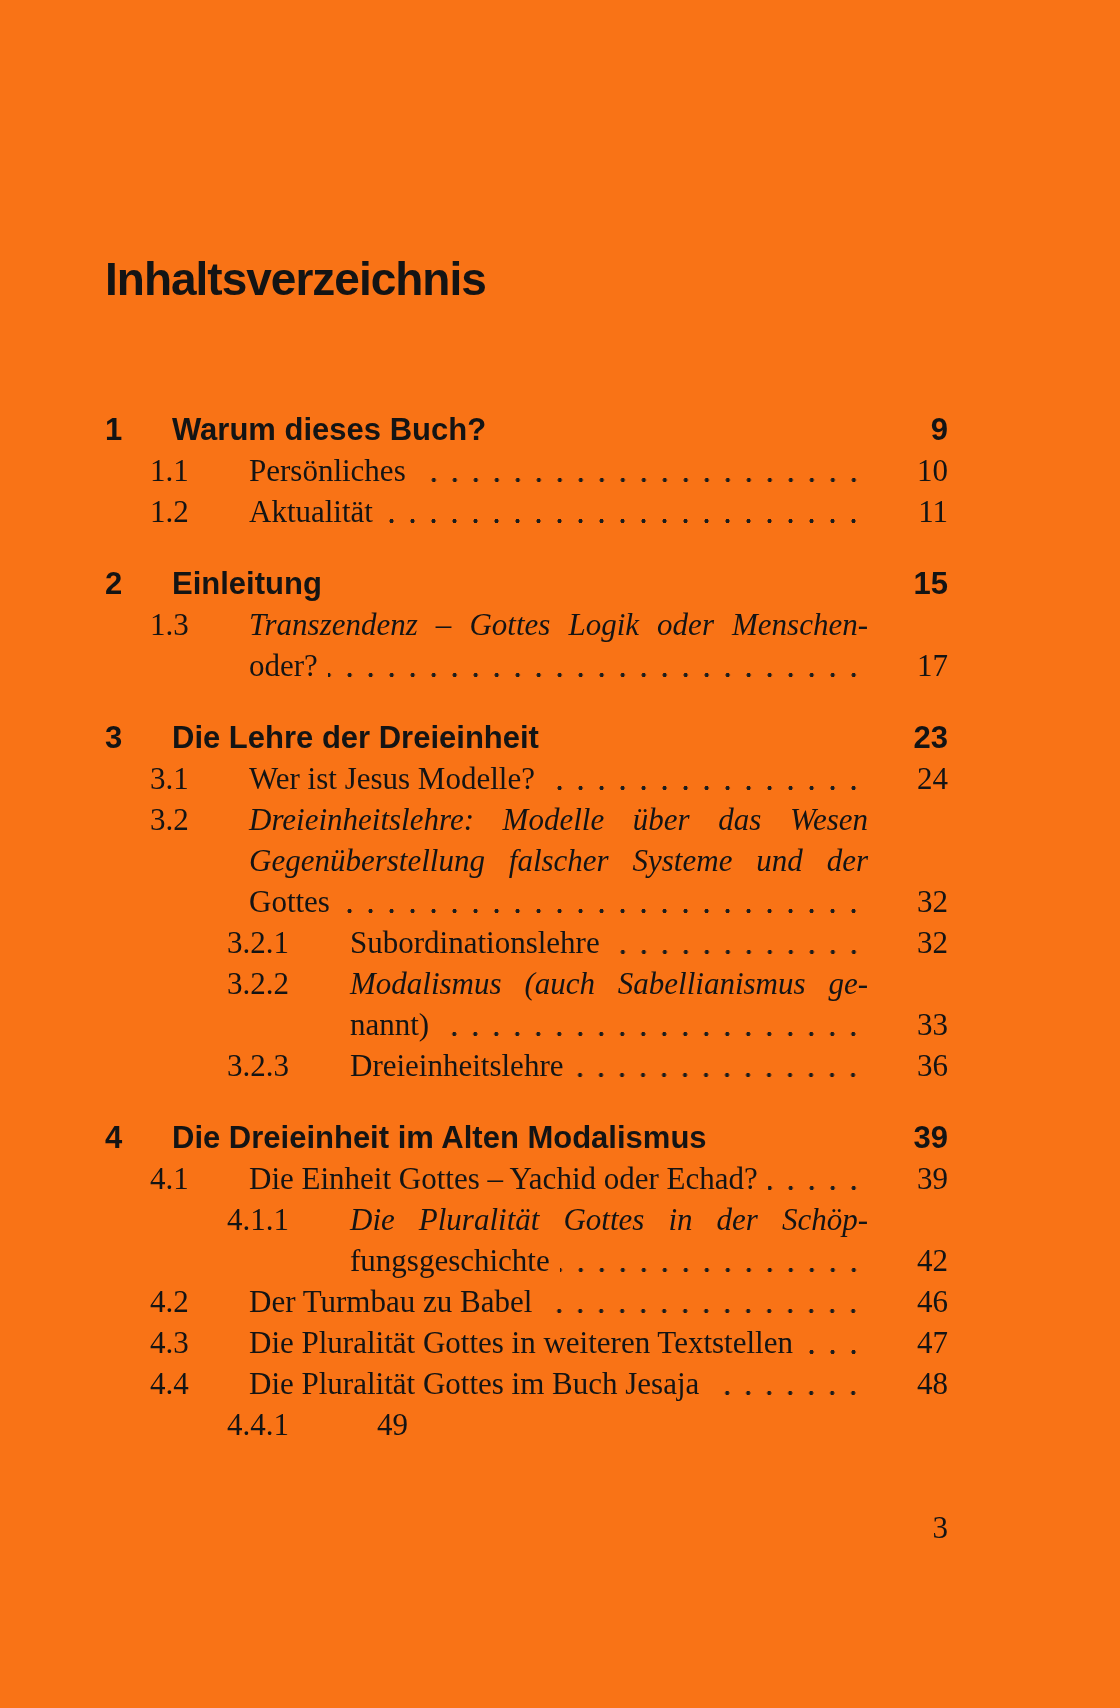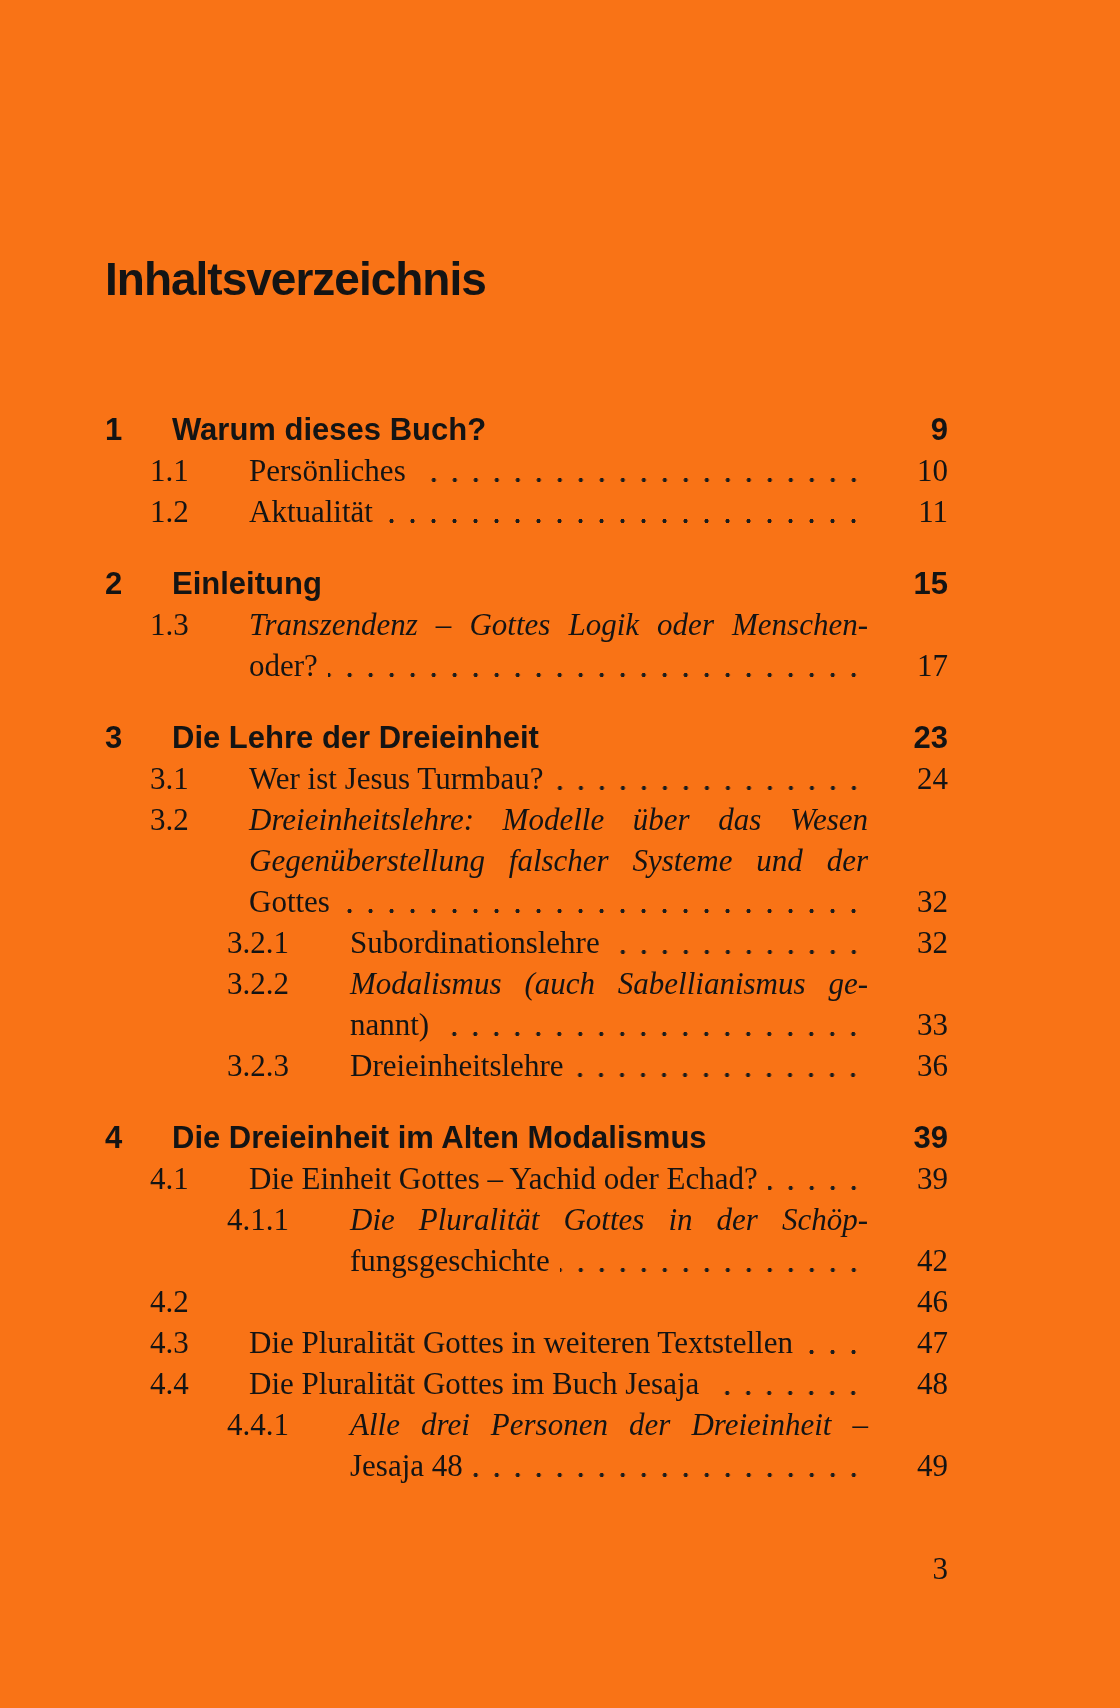--- a/index.html
+++ b/index.html
@@ -165,21 +165,21 @@
             <span class="txt">Die Lehre der Dreieinheit</span>
           </span>
         </span>
     <span class="pg">23</span>
   </div>
 
   <div class="row level-section">
     <span class="num">3.1</span>
     <span class="body">
           <span class="line last">
-            <span class="txt">Wer ist Jesus Turmbau?</span>
+            <span class="txt">Wer ist Jesus Modelle?</span>
             <span class="leader"></span>
           </span>
         </span>
     <span class="pg">24</span>
   </div>
 
   <div class="row level-section">
     <span class="num">3.2</span>
     <span class="body">
           <span class="line fill">Dreieinheitslehre: Modelle über das Wesen</span>
@@ -256,20 +256,21 @@
             <span class="leader"></span>
           </span>
         </span>
     <span class="pg">42</span>
   </div>
 
   <div class="row level-section">
     <span class="num">4.2</span>
     <span class="body">
           <span class="line last">
+            <span class="txt">Der Turmbau zu Babel</span>
             <span class="leader"></span>
           </span>
         </span>
     <span class="pg">46</span>
   </div>
 
   <div class="row level-section">
     <span class="num">4.3</span>
     <span class="body">
           <span class="line last">
@@ -286,25 +287,18 @@
           <span class="line last">
             <span class="txt">Die Pluralität Gottes im Buch Jesaja</span>
             <span class="leader"></span>
           </span>
         </span>
     <span class="pg">48</span>
   </div>
 
   <div class="row level-subsection">
     <span class="num">4.4.1</span>
-    <span class="body">
-          <span class="line fill">Alle drei Personen der Dreieinheit –</span>
-          <span class="line last">
-            <span class="txt">Jesaja 48</span>
-            <span class="leader"></span>
-          </span>
-        </span>
     <span class="pg">49</span>
   </div>
 </div>
 
   <div class="footer">3</div>
 </div>
 
 </body></html>

